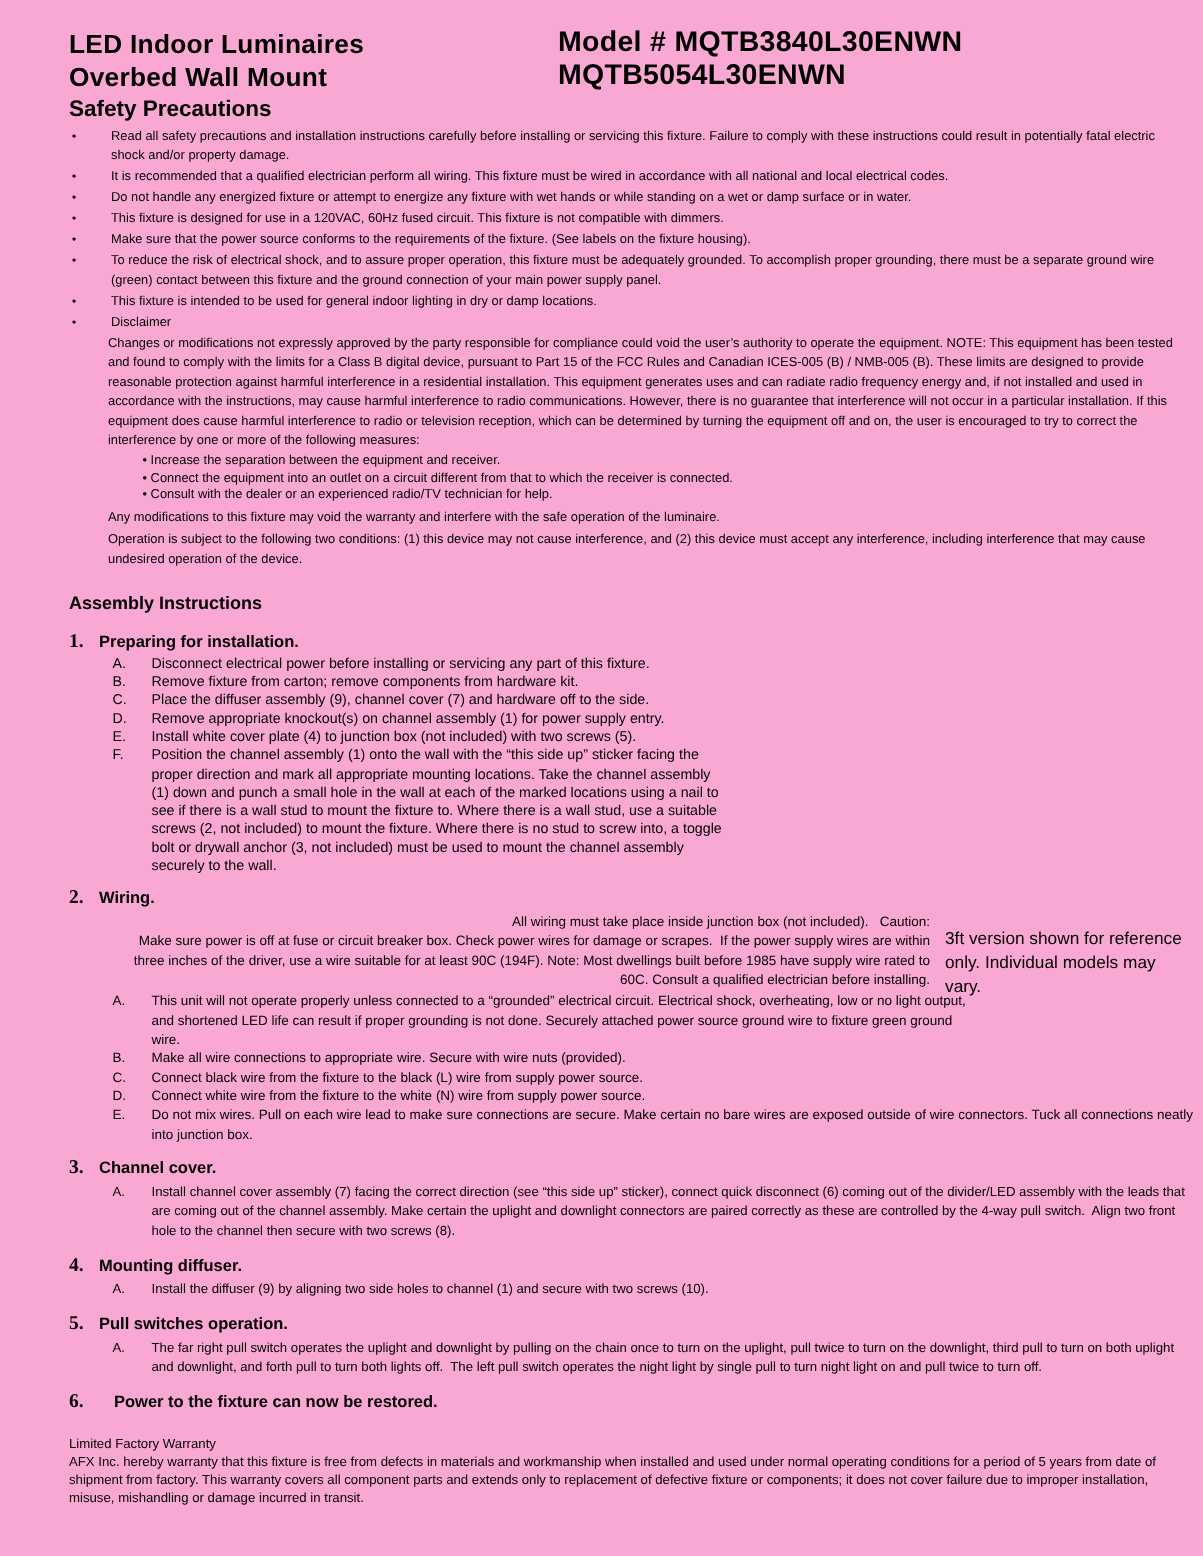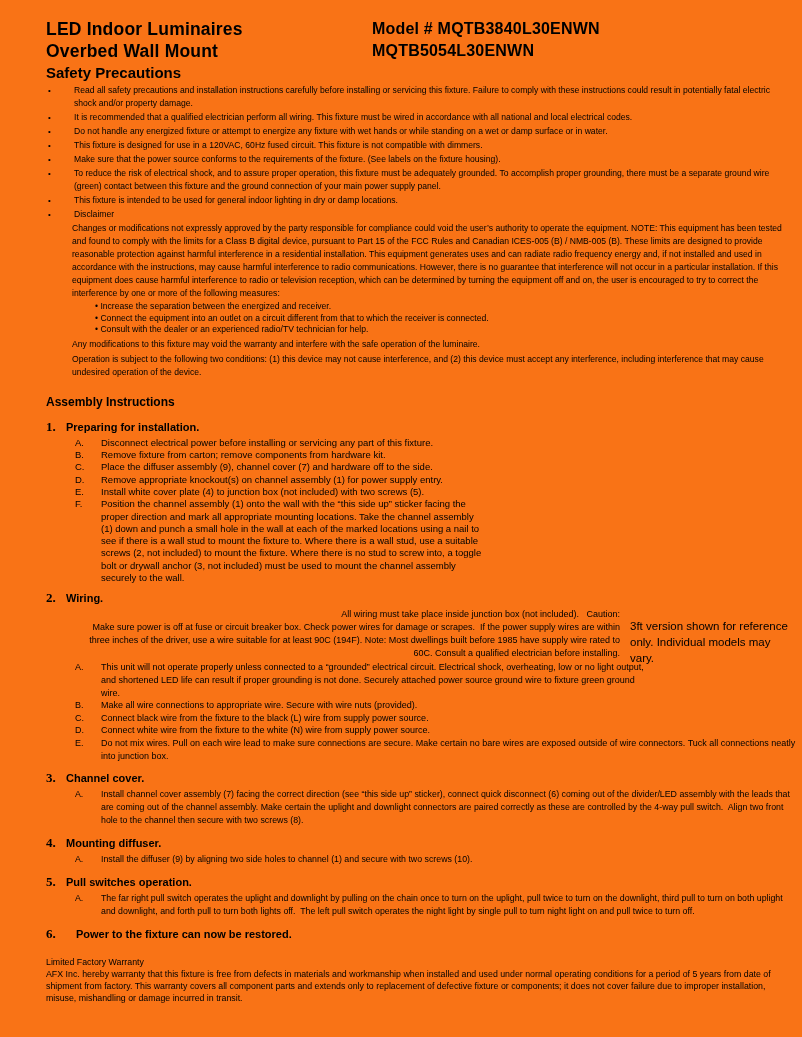--- a/index.html
+++ b/index.html
@@ -1,29 +1,29 @@
 <!DOCTYPE html>
 <html><head>
 <meta charset="utf-8">
 <style>
   html,body{margin:0;padding:0;background:#fff;}
   .page{
     position:relative;
     width:802px;height:1037px;
-    background:#f97316;color:#000;
+    background:#f9a8d4;color:#000;
     font-family:"Liberation Sans","DejaVu Sans",sans-serif;
     overflow:hidden;
     box-sizing:border-box;
     padding:18px 10px 0 46px;
   }
   
   .header{position:relative;line-height:22px;}
   .title-line{font-size:17.5px;font-weight:bold;letter-spacing:0.2px;}
   .model-block{position:absolute;left:326px;top:0;line-height:22px;}
-  .model-line{font-size:16px;font-weight:bold;letter-spacing:0.2px;}
+  .model-line{font-size:19px;font-weight:bold;letter-spacing:0.2px;}
   
   .h2{font-size:15px;font-weight:bold;margin:2px 0 3px 0;}
   .h1{font-size:12px;font-weight:bold;margin:16px 0 10px 0;}
   
   .bullets{font-size:8.6px;line-height:13px;}
   .bullet-item{display:flex;margin:0 0 1px 0;}
   .bullet-marker{width:26px;flex-shrink:0;font-size:8px;padding-left:2px;}
   .bullet-text{flex:1;padding-right:6px;}
   
   .disc-wrap{margin-left:26px;font-size:8.6px;line-height:13px;padding-right:6px;}
@@ -102,21 +102,21 @@
     </div>
     <div class="bullet-item">
       <span class="bullet-marker">•</span>
       <span class="bullet-text">Disclaimer</span>
     </div>
   </div>
 
   <div class="disc-wrap">
     <div>Changes or modifications not expressly approved by the party responsible for compliance could void the user’s authority to operate the equipment. NOTE: This equipment has been tested and found to comply with the limits for a Class B digital device, pursuant to Part 15 of the FCC Rules and Canadian ICES-005 (B) / NMB-005 (B). These limits are designed to provide reasonable protection against harmful interference in a residential installation. This equipment generates uses and can radiate radio frequency energy and, if not installed and used in accordance with the instructions, may cause harmful interference to radio communications. However, there is no guarantee that interference will not occur in a particular installation. If this equipment does cause harmful interference to radio or television reception, which can be determined by turning the equipment off and on, the user is encouraged to try to correct the interference by one or more of the following measures:</div>
     <div class="disc-measures">
-      <div class="disc-measure">• Increase the separation between the energized and receiver.</div>
+      <div class="disc-measure">• Increase the separation between the equipment and receiver.</div>
       <div class="disc-measure">• Connect the equipment into an outlet on a circuit different from that to which the receiver is connected.</div>
       <div class="disc-measure">• Consult with the dealer or an experienced radio/TV technician for help.</div>
     </div>
     <div class="disc-note">Any modifications to this fixture may void the warranty and interfere with the safe operation of the luminaire.</div>
     <div class="disc-note">Operation is subject to the following two conditions: (1) this device may not cause interference, and (2) this device must accept any interference, including interference that may cause undesired operation of the device.</div>
   </div>
 
   <div class="h1">Assembly Instructions</div>
 
   <div class="section sec1">

